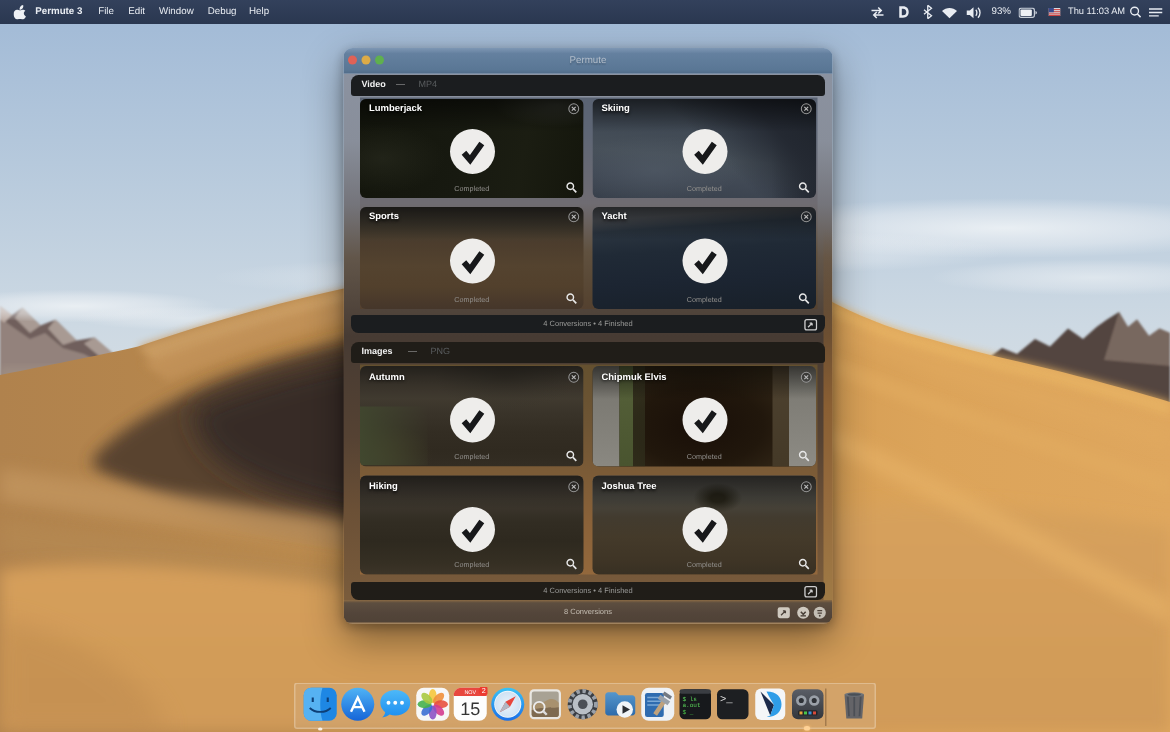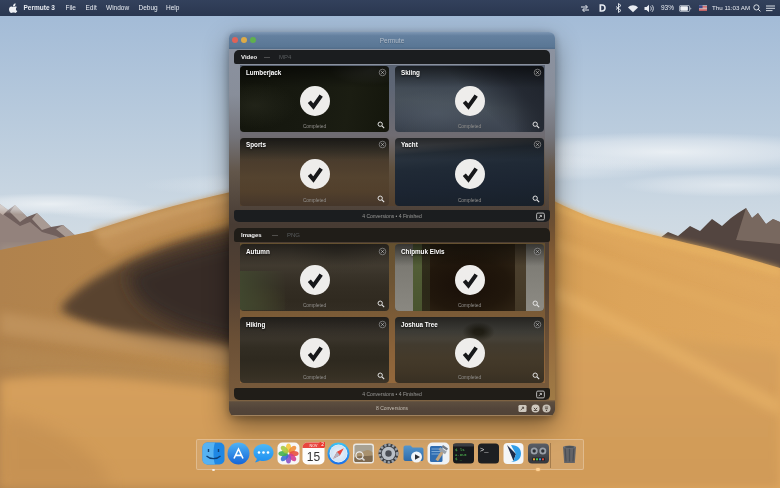--- a/index.html
+++ b/index.html
@@ -43,21 +43,21 @@
   #c-lum{background:radial-gradient(ellipse 55% 45% at 88% 6%,#30322a 0%,rgba(0,0,0,0) 50%),radial-gradient(ellipse 40% 50% at 10% 60%,rgba(42,44,32,0.6) 0%,rgba(0,0,0,0) 70%),linear-gradient(100deg,#13150c 0%,#171910 45%,#1b1d12 72%,#14160c 100%);}
   #c-ski{background:linear-gradient(225deg,#1d222a 0%,#242932 22%,rgba(40,46,55,0) 48%),linear-gradient(270deg,rgba(28,33,41,0.75) 0%,rgba(28,33,41,0) 20%),radial-gradient(ellipse 55% 50% at 28% 72%,rgba(84,94,106,0.55) 0%,rgba(0,0,0,0) 70%),linear-gradient(185deg,#373f49 0%,#404954 35%,#475059 58%,#404854 78%,#38404b 100%);}
   #c-spo{background:linear-gradient(#393630 0%,#403a2f 16%,#4c3d2d 36%,#54432f 58%,#52402c 78%,#45362a 100%);}
   #c-yac{background:linear-gradient(176deg,#53575c 0%,#50545a 12%,#2b3540 22%,#202a36 42%,#1c2532 68%,#182029 100%);}
   #c-aut{background:radial-gradient(ellipse 35% 45% at 8% 88%,rgba(74,66,40,0.55) 0%,rgba(0,0,0,0) 70%),radial-gradient(ellipse 45% 45% at 65% 12%,rgba(52,48,40,0.55) 0%,rgba(0,0,0,0) 70%),linear-gradient(#4e473c 0%,#463f34 22%,#3a342a 45%,#332d23 65%,#302a20 85%,#332d23 100%);}
   #c-chi{background:radial-gradient(ellipse 52% 70% at 48% 60%,#190f08 0%,#21170c 55%,#2c2113 80%,#362a18 100%);}
   #c-hik{background:linear-gradient(#474139 0%,#403a31 22%,#322d23 46%,#2e291f 66%,#352f23 88%,#3c3428 100%);}
   #c-jos{background:linear-gradient(#504e49 0%,#4a4841 22%,#423b2f 42%,#443a2a 62%,#3f3526 84%,#383023 100%);}
   .bar{position:absolute;top:0;height:100%;width:18px;}
   
-  #dock{position:absolute;will-change:transform;left:196px;top:439px;width:388px;height:31px;border-radius:2px;
+  #dock{position:absolute;will-change:transform;left:196px;top:455px;width:388px;height:31px;border-radius:2px;
         background:rgba(228,210,192,0.17);border:1px solid rgba(255,248,240,0.28);box-sizing:border-box;}
   .dicon{position:absolute;top:2px;width:23px;height:23px;}
 </style>
 </head>
 <body>
 <svg id="wall" width="780" height="488" viewBox="0 0 780 488">
   <defs>
     <linearGradient id="sky" x1="0" y1="0" x2="0" y2="1">
       <stop offset="0" stop-color="#a0b9d6"></stop>
       <stop offset="0.35" stop-color="#b6c9dc"></stop>

